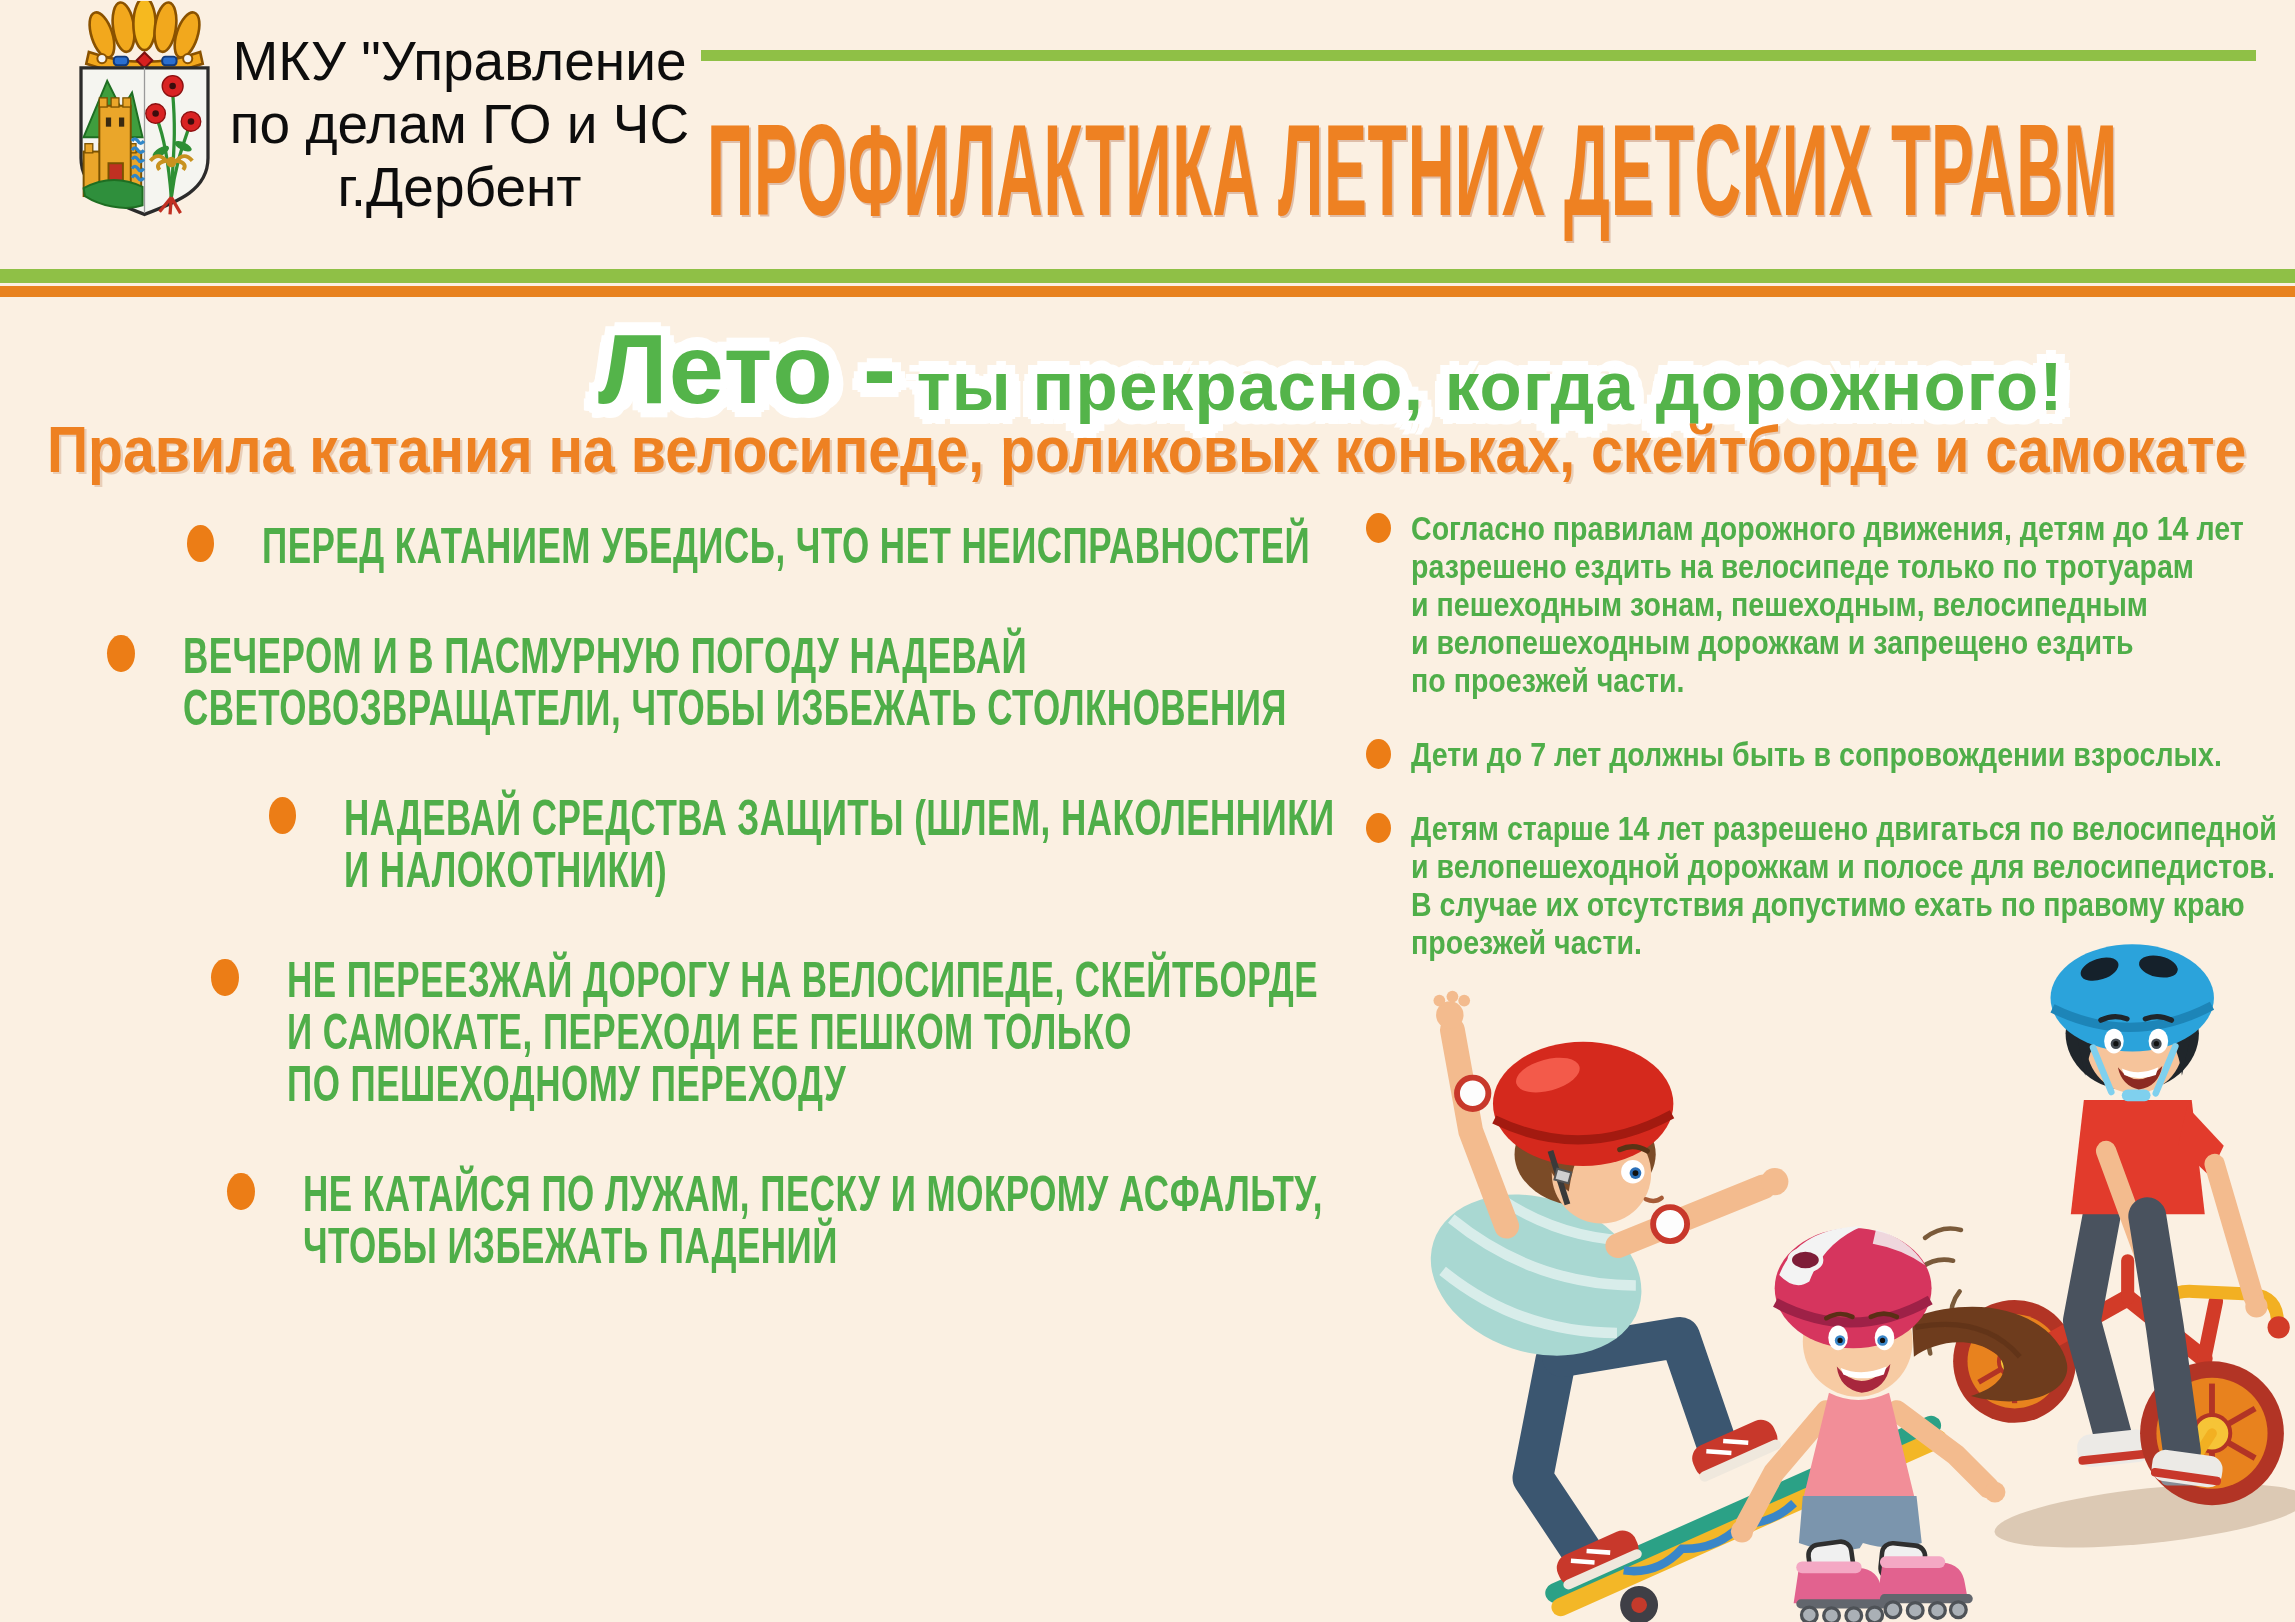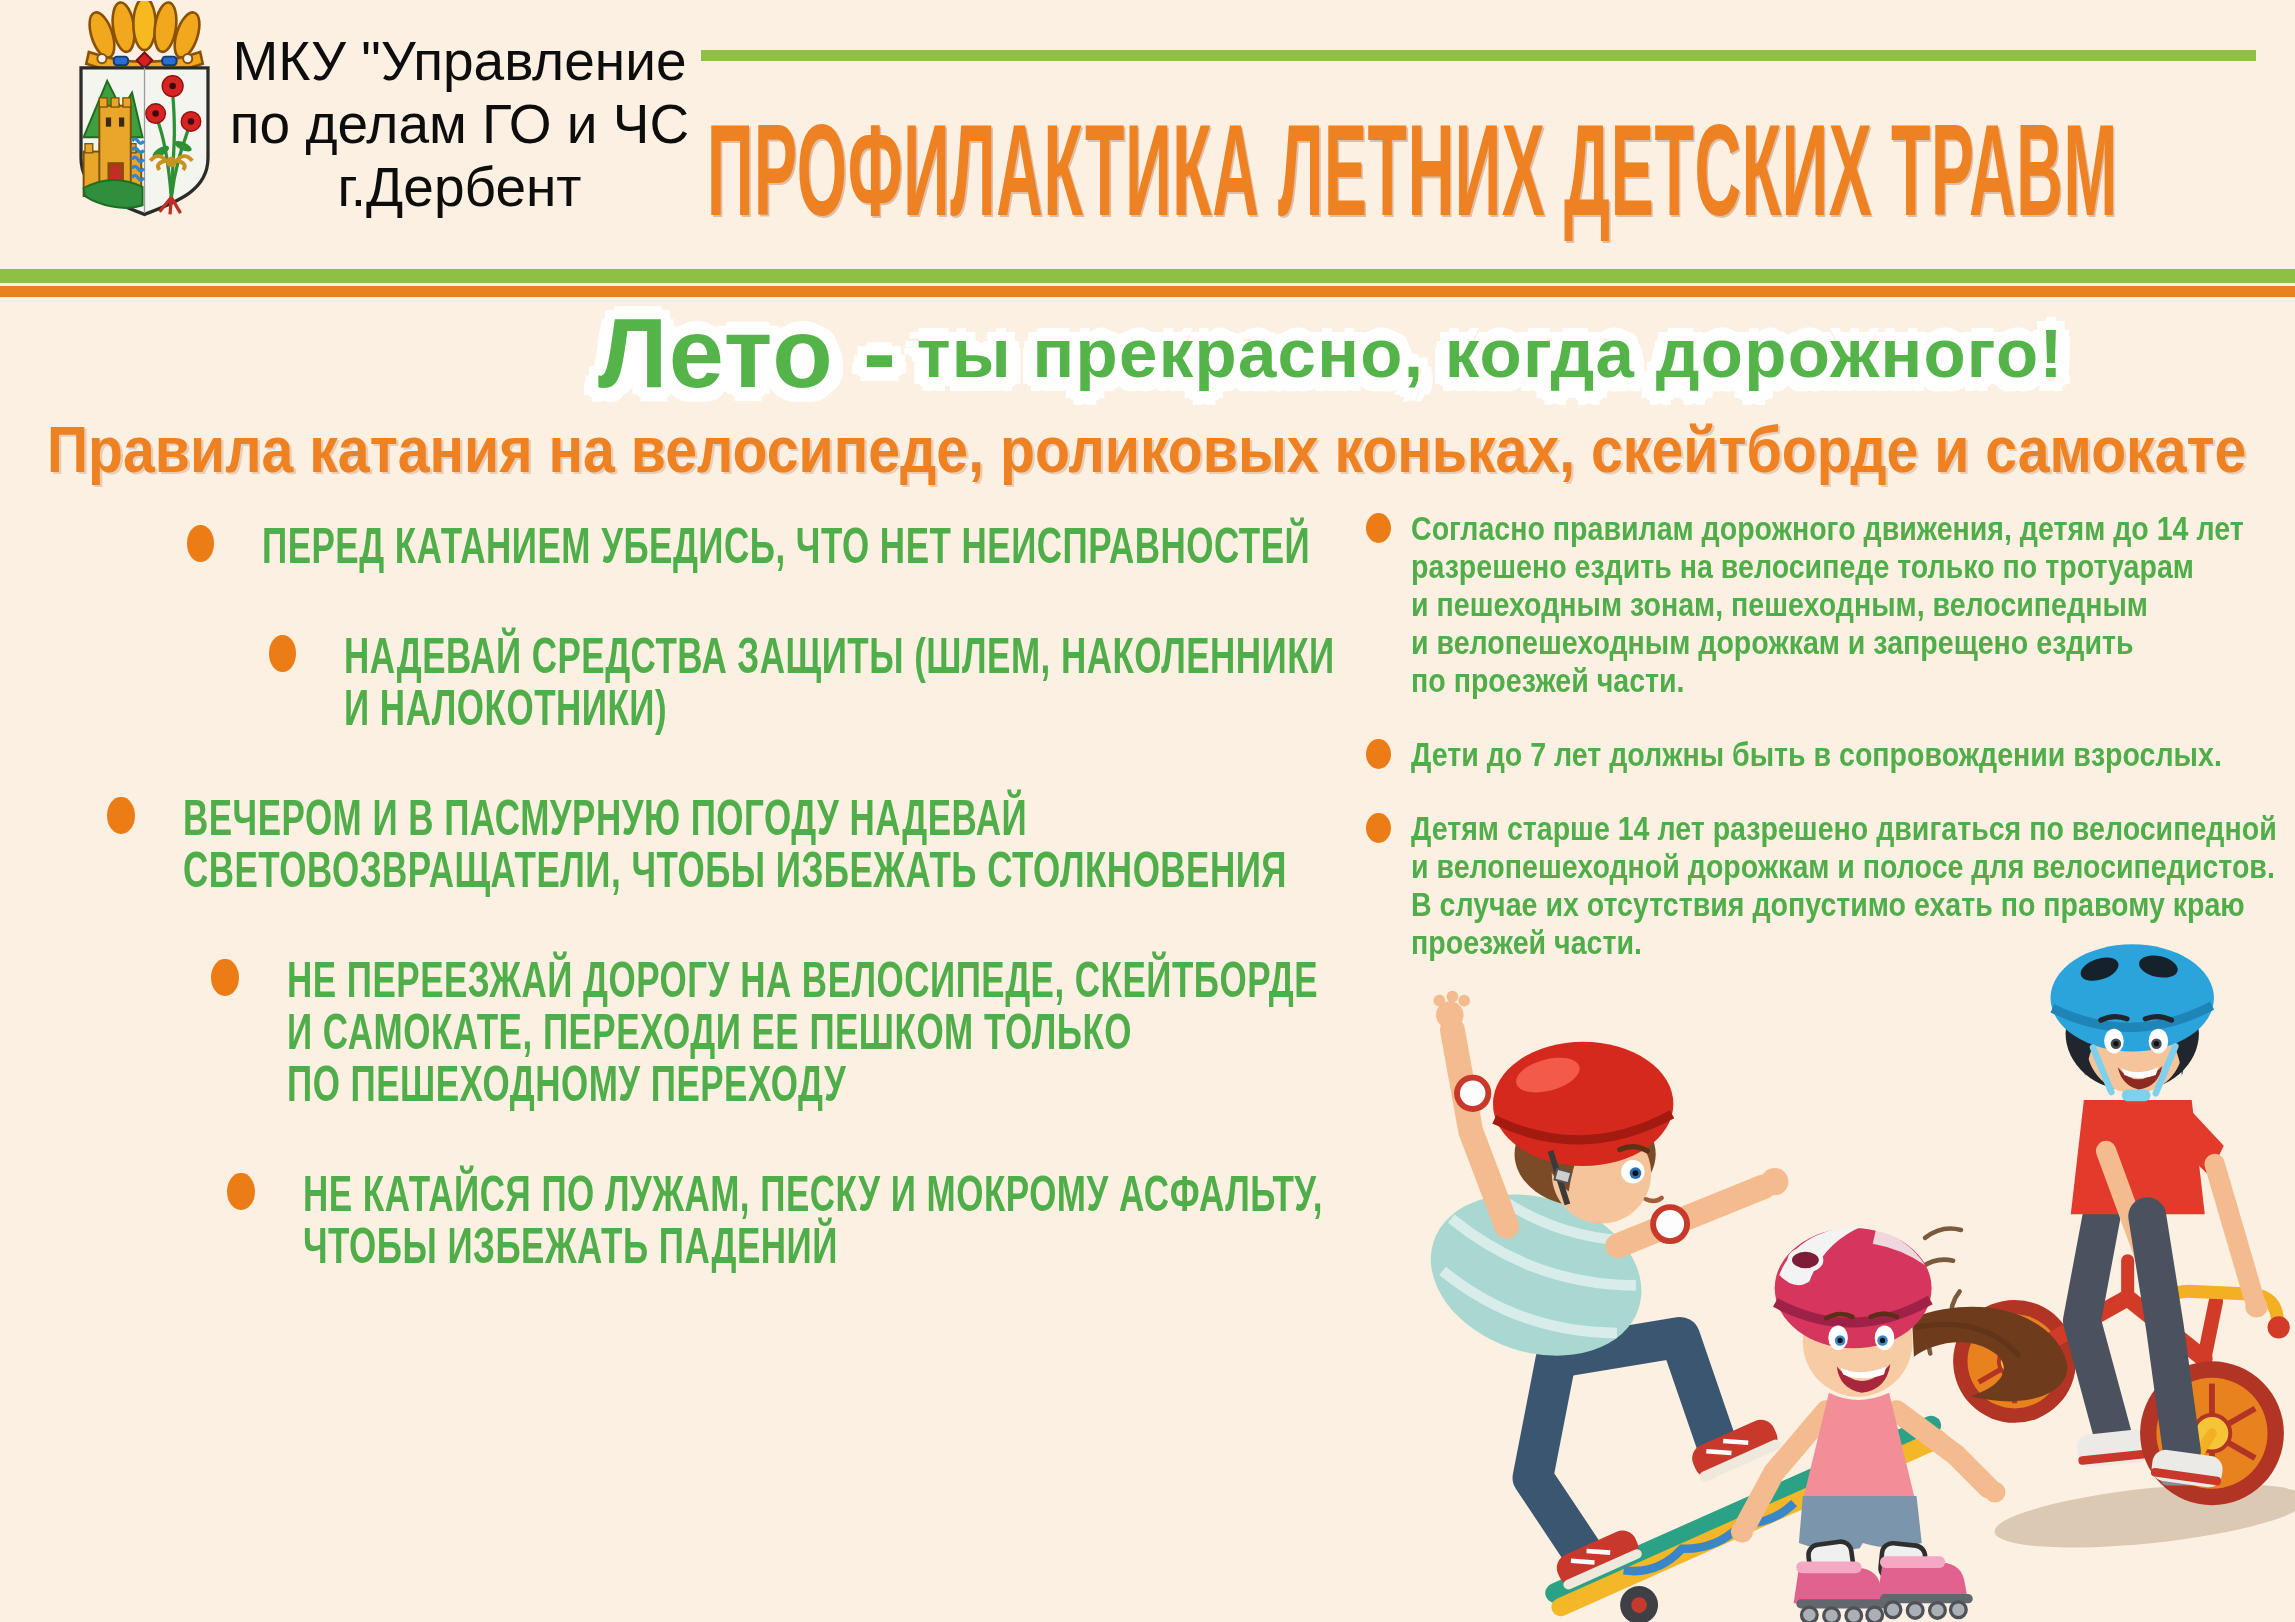--- a/index.html
+++ b/index.html
@@ -18,21 +18,21 @@
   .main-title{
     position:absolute;left:707px;top:106px;line-height:1;white-space:nowrap;
     font-size:129px;font-weight:700;letter-spacing:1.3px;color:var(--title_orange,#ee8122);
     transform:scaleX(.5);transform-origin:left top;
     text-shadow:3.3px 2px 0 rgba(150,60,20,.28);
   }
   .stripe-green{position:absolute;left:0;top:269px;width:100%;height:13.7px;background:var(--accent_green,#8fc046);}
   .stripe-orange{position:absolute;left:0;top:286px;width:100%;height:11px;background:var(--accent_orange,#e8821e);}
   
   .slogan{
-    position:absolute;left:598px;top:296px;display:flex;align-items:center;white-space:nowrap;
+    position:absolute;left:598px;top:312px;display:flex;align-items:flex-end;white-space:nowrap;
     font-weight:700;color:var(--slogan_green,#54b44a);letter-spacing:1.3px;
     text-shadow:
       -13px 0 #fff,13px 0 #fff,0 -13px #fff,0 13px #fff,
       -9.2px -9.2px #fff,9.2px -9.2px #fff,-9.2px 9.2px #fff,9.2px 9.2px #fff,
       -14.4px 6.5px #fff,14.4px 6.5px #fff,-6.5px 14.4px #fff,6.5px 14.4px #fff;
   }
   .slogan .lead{font-size:99px;}
   .slogan .rest{font-size:69px;margin-left:19.6px;}
   .subtitle{
     position:absolute;left:47px;top:412px;white-space:nowrap;
@@ -142,27 +142,27 @@
   </div>
   <div class="subtitle">Правила катания на велосипеде, роликовых коньках, скейтборде и самокате</div>
 
   <div class="rules-left">
     <div class="rule">
         <span class="bullet"></span>
         <span class="rule-text">ПЕРЕД КАТАНИЕМ УБЕДИСЬ, ЧТО НЕТ НЕИСПРАВНОСТЕЙ</span>
       </div>
     <div class="rule">
         <span class="bullet"></span>
+        <span class="rule-text">ВЕЧЕРОМ И В ПАСМУРНУЮ ПОГОДУ НАДЕВАЙ
+СВЕТОВОЗВРАЩАТЕЛИ, ЧТОБЫ ИЗБЕЖАТЬ СТОЛКНОВЕНИЯ</span>
+      </div>
+    <div class="rule">
+        <span class="bullet"></span>
         <span class="rule-text">НАДЕВАЙ СРЕДСТВА ЗАЩИТЫ (ШЛЕМ, НАКОЛЕННИКИ
 И НАЛОКОТНИКИ)</span>
-      </div>
-    <div class="rule">
-        <span class="bullet"></span>
-        <span class="rule-text">ВЕЧЕРОМ И В ПАСМУРНУЮ ПОГОДУ НАДЕВАЙ
-СВЕТОВОЗВРАЩАТЕЛИ, ЧТОБЫ ИЗБЕЖАТЬ СТОЛКНОВЕНИЯ</span>
       </div>
     <div class="rule">
         <span class="bullet"></span>
         <span class="rule-text">НЕ ПЕРЕЕЗЖАЙ ДОРОГУ НА ВЕЛОСИПЕДЕ, СКЕЙТБОРДЕ
 И САМОКАТЕ, ПЕРЕХОДИ ЕЕ ПЕШКОМ ТОЛЬКО
 ПО ПЕШЕХОДНОМУ ПЕРЕХОДУ</span>
       </div>
     <div class="rule">
         <span class="bullet"></span>
         <span class="rule-text">НЕ КАТАЙСЯ ПО ЛУЖАМ, ПЕСКУ И МОКРОМУ АСФАЛЬТУ,

